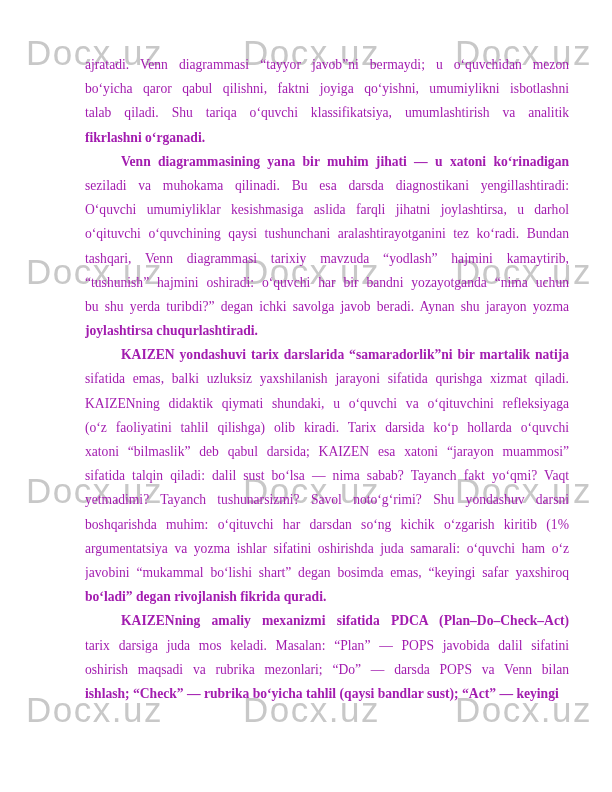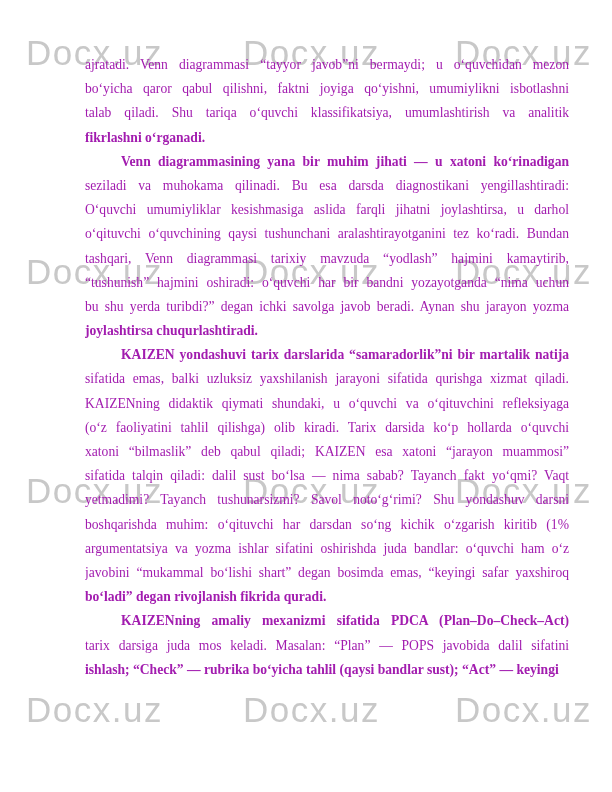--- a/index.html
+++ b/index.html
@@ -98,25 +98,26 @@
       <div class="line">O‘quvchi umumiyliklar kesishmasiga aslida farqli jihatni joylashtirsa, u darhol</div>
       <div class="line">o‘qituvchi o‘quvchining qaysi tushunchani aralashtirayotganini tez ko‘radi. Bundan</div>
       <div class="line">tashqari, Venn diagrammasi tarixiy mavzuda “yodlash” hajmini kamaytirib,</div>
       <div class="line">“tushunish” hajmini oshiradi: o‘quvchi har bir bandni yozayotganda “nima uchun</div>
       <div class="line">bu shu yerda turibdi?” degan ichki savolga javob beradi. Aynan shu jarayon yozma</div>
       <div class="line last">joylashtirsa chuqurlashtiradi.</div>
       <div class="line indent">KAIZEN yondashuvi tarix darslarida “samaradorlik”ni bir martalik natija</div>
       <div class="line">sifatida emas, balki uzluksiz yaxshilanish jarayoni sifatida qurishga xizmat qiladi.</div>
       <div class="line">KAIZENning didaktik qiymati shundaki, u o‘quvchi va o‘qituvchini refleksiyaga</div>
       <div class="line">(o‘z faoliyatini tahlil qilishga) olib kiradi. Tarix darsida ko‘p hollarda o‘quvchi</div>
-      <div class="line">xatoni “bilmaslik” deb qabul qiladi; KAIZEN esa xatoni “jarayon muammosi”</div>
+      <div class="line">xatoni “bilmaslik” deb qabul darsida; KAIZEN esa xatoni “jarayon muammosi”</div>
       <div class="line">sifatida talqin qiladi: dalil sust bo‘lsa — nima sabab? Tayanch fakt yo‘qmi? Vaqt</div>
       <div class="line">yetmadimi? Tayanch tushunarsizmi? Savol noto‘g‘rimi? Shu yondashuv darsni</div>
       <div class="line">boshqarishda muhim: o‘qituvchi har darsdan so‘ng kichik o‘zgarish kiritib (1%</div>
-      <div class="line">argumentatsiya va yozma ishlar sifatini oshirishda juda bandlar: o‘quvchi ham o‘z</div>
+      <div class="line">argumentatsiya va yozma ishlar sifatini oshirishda juda samarali: o‘quvchi ham o‘z</div>
       <div class="line">javobini “mukammal bo‘lishi shart” degan bosimda emas, “keyingi safar yaxshiroq</div>
       <div class="line last">bo‘ladi” degan rivojlanish fikrida quradi.</div>
       <div class="line indent">KAIZENning amaliy mexanizmi sifatida PDCA (Plan–Do–Check–Act) mezon</div>
       <div class="line">tarix darsiga juda mos keladi. Masalan: “Plan” — POPS javobida dalil sifatini</div>
+      <div class="line">oshirish maqsadi va rubrika mezonlari; “Do” — darsda POPS va Venn bilan</div>
       <div class="line last">ishlash; “Check” — rubrika bo‘yicha tahlil (qaysi bandlar sust); “Act” — keyingi</div>
     </div>
   <div class="pagenum">12</div>
 </div>
 
 </body></html>

